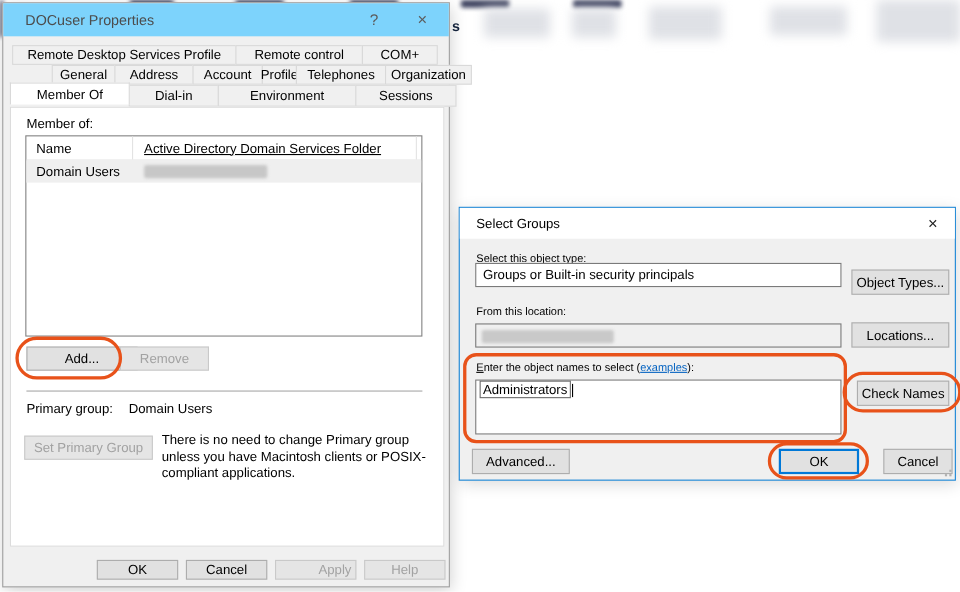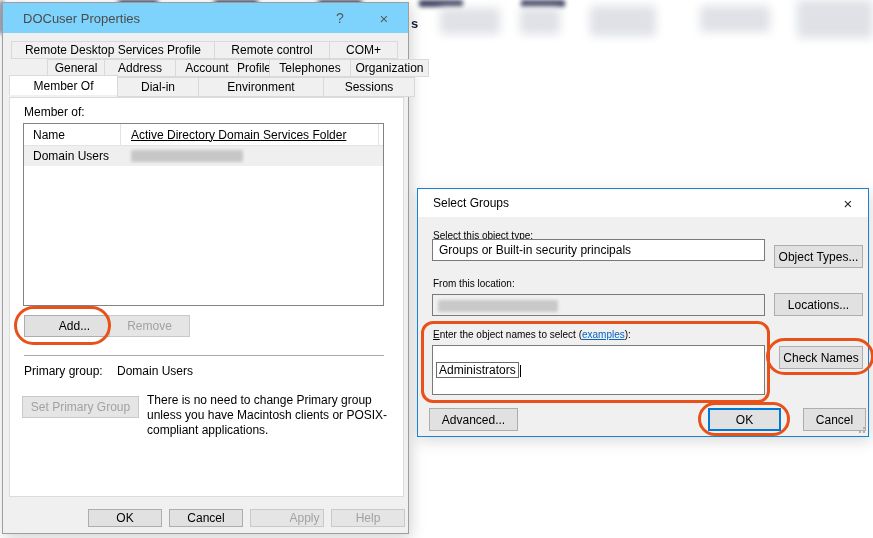--- a/index.html
+++ b/index.html
@@ -70,21 +70,21 @@
   .l2 { left:15px; top:89px; }
   .l3 { left:15px; top:140px; z-index:41; }
   .s-field { position:absolute; left:14px; width:333px; height:22px; border:1px solid #7a7a7a; background:#fff; display:flex; align-items:center; padding-left:6px; }
   .f1 { top:50px; }
   .f2 { top:105px; background:#f0f0f0; }
   .field-redact { position:absolute; left:5px; top:5px; width:120px; height:12px; background:#c9c9c9; filter:blur(1.5px); border-radius:2px; }
   .s-btn-col { left:356px; width:89px; height:23px; }
   .b-objtypes { top:56px; }
   .b-locations { top:104px; }
   .names-annot { left:3px; top:132px; width:349px; height:82px; border-radius:12px; }
-  .s-textarea { position:absolute; left:14px; top:156px; width:333px; height:50px; background:#fff; border:1px solid #7a7a7a; padding:16px 3px; z-index:41; }
+  .s-textarea { position:absolute; left:14px; top:156px; width:333px; height:50px; background:#fff; border:1px solid #7a7a7a; padding:0 3px; z-index:41; }
   .names-value { display:inline-block; border:1px solid #6b6b6b; padding:0 2px; line-height:14px; }
   .caret { display:inline-block; width:1px; height:12px; background:#000; vertical-align:middle; margin-left:1px; }
   .names-prefix { display:inline-block; }
   .names-prefix::first-letter { text-decoration:underline; }
   .names-link { color:#0563c1; text-decoration:underline; }
   .b-check { left:361px; top:157px; width:84px; height:23px; z-index:41; }
   .check-annot { left:348px; top:149px; width:108px; height:37px; border-radius:19px; }
   .b-advanced { left:11px; top:219px; width:89px; height:23px; }
   .b-ok { left:290px; top:219px; width:73px; height:23px; border:2px solid #0078d7; z-index:41; }
   .ok-annot { left:280px; top:213px; width:92px; height:34px; border-radius:17px; }

